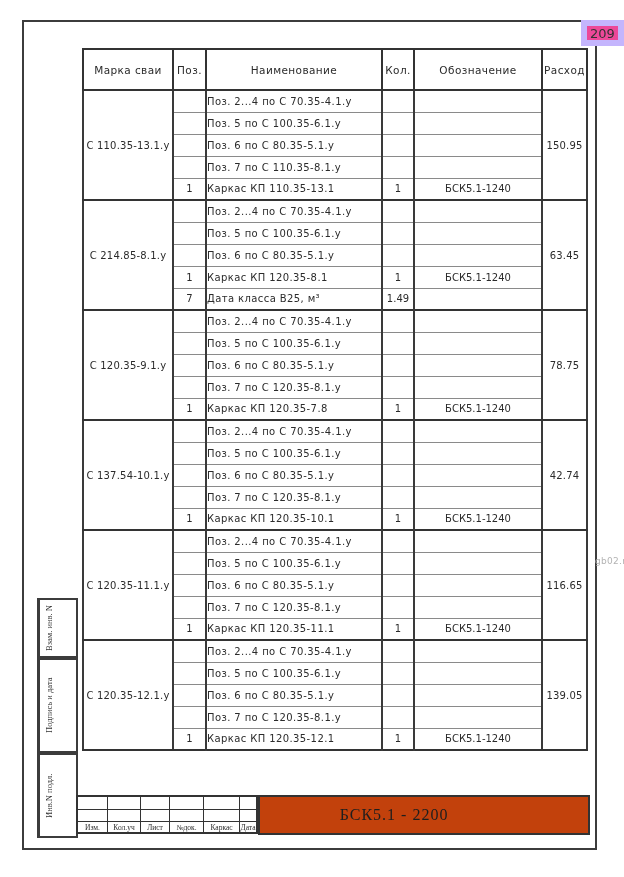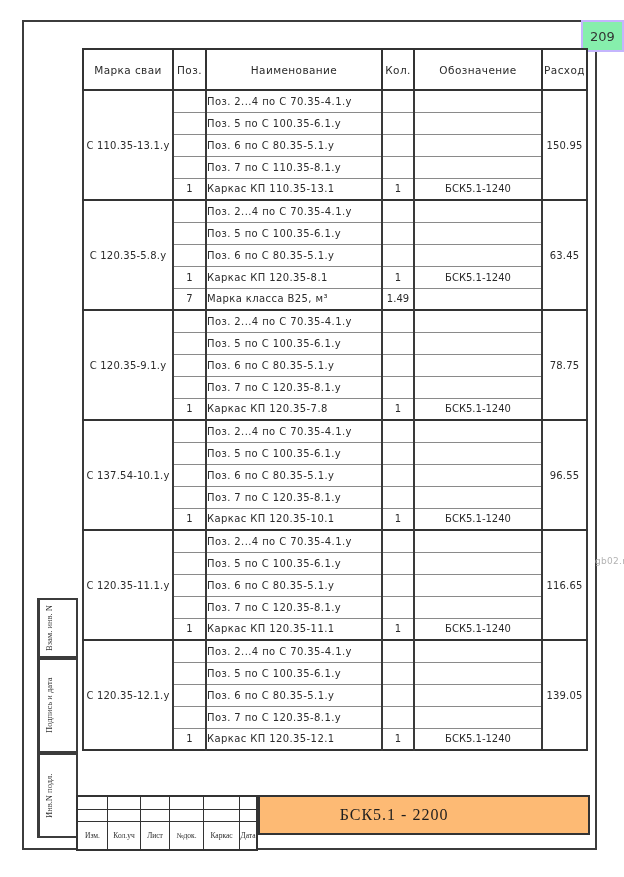--- a/index.html
+++ b/index.html
@@ -7,22 +7,22 @@
   body {
     width:624px; height:877px; position:relative; overflow:hidden;
     background:#ffffff; color:#262626;
     font-family:"DejaVu Sans", sans-serif;
   }
   .page-frame {
     position:absolute; left:22px; top:20px; width:575px; height:830px;
     border:2px solid #3c3c3c;
   }
   .pagenum-box {
-    position:absolute; left:581px; top:20px; width:43px; height:32px;
-    border:2px solid #c4b5fd; background:#86efac;
+    position:absolute; left:581px; top:20px; width:43px; height:26px;
+    border:6px solid #c4b5fd; background:#ec4899;
     display:flex; align-items:center; justify-content:center;
     font-size:13px; color:#333;
   }
   .watermark {
     position:absolute; left:595px; top:556px;
     font-size:9px; color:#b3b3b3; letter-spacing:0.3px;
   }
 
   
   table.main {
@@ -56,36 +56,36 @@
     width:19px; border-right:1px solid #3c3c3c;
     display:flex; align-items:center; justify-content:center;
     writing-mode:vertical-rl; transform:rotate(180deg);
     font-family:"Liberation Serif", serif; font-size:8.5px; color:#333;
     white-space:nowrap;
   }
   .side-rest { flex:1; }
 
   
   .stamp-grid {
-    position:absolute; left:76px; top:795px; width:182px; height:56px;
+    position:absolute; left:76px; top:795px; width:182px; height:39px;
     border:2px solid #333; background:#fff;
     display:grid;
     grid-template-columns:30px 33px 29px 34px 36px 1fr;
     grid-template-rows:13px 12px 1fr;
   }
   .stamp-cell { border-right:1px solid #333; border-bottom:1px solid #333; }
   .stamp-cell:nth-child(6n) { border-right:none; }
   .stamp-cell.stamp-label {
     border-bottom:none; display:flex; align-items:center; justify-content:center;
     font-family:"Liberation Serif", serif; font-size:7.5px; color:#2a2a2a;
     white-space:nowrap; overflow:hidden;
   }
   .stamp-title {
     position:absolute; left:258px; top:795px; width:332px; height:40px;
-    border:2px solid #333; background:#fdba74;
+    border:2px solid #333; background:#c2410c;
     display:flex; align-items:center; justify-content:center;
     font-family:"Liberation Serif", serif; font-size:16px; color:#1e1e1e;
     letter-spacing:1px; padding-right:60px;
   }
 </style>
 </head>
 <body>
 
 <div class="page-frame"></div>
 
@@ -141,21 +141,21 @@
         <td></td>
         <td></td>
       </tr>
       <tr>
         <td>1</td>
         <td class="name">Каркас КП 110.35-13.1</td>
         <td>1</td>
         <td>БСК5.1-1240</td>
       </tr>
       <tr class="group-start">
-        <td class="mark" rowspan="5">С 120.35-5.8.у</td>
+        <td class="mark" rowspan="5">С 214.85-8.1.у</td>
         <td></td>
         <td class="name">Поз. 2...4 по С 70.35-4.1.у</td>
         <td></td>
         <td></td>
         <td class="rashod" rowspan="5">63.45</td>
       </tr>
       <tr>
         <td></td>
         <td class="name">Поз. 5 по С 100.35-6.1.у</td>
         <td></td>
@@ -168,21 +168,21 @@
         <td></td>
       </tr>
       <tr>
         <td>1</td>
         <td class="name">Каркас КП 120.35-8.1</td>
         <td>1</td>
         <td>БСК5.1-1240</td>
       </tr>
       <tr>
         <td>7</td>
-        <td class="name">Марка класса В25, м³</td>
+        <td class="name">Дата класса В25, м³</td>
         <td>1.49</td>
         <td></td>
       </tr>
       <tr class="group-start">
         <td class="mark" rowspan="5">С 120.35-9.1.у</td>
         <td></td>
         <td class="name">Поз. 2...4 по С 70.35-4.1.у</td>
         <td></td>
         <td></td>
         <td class="rashod" rowspan="5">78.75</td>
@@ -210,21 +210,21 @@
         <td class="name">Каркас КП 120.35-7.8</td>
         <td>1</td>
         <td>БСК5.1-1240</td>
       </tr>
       <tr class="group-start">
         <td class="mark" rowspan="5">С 137.54-10.1.у</td>
         <td></td>
         <td class="name">Поз. 2...4 по С 70.35-4.1.у</td>
         <td></td>
         <td></td>
-        <td class="rashod" rowspan="5">96.55</td>
+        <td class="rashod" rowspan="5">42.74</td>
       </tr>
       <tr>
         <td></td>
         <td class="name">Поз. 5 по С 100.35-6.1.у</td>
         <td></td>
         <td></td>
       </tr>
       <tr>
         <td></td>
         <td class="name">Поз. 6 по С 80.35-5.1.у</td>

